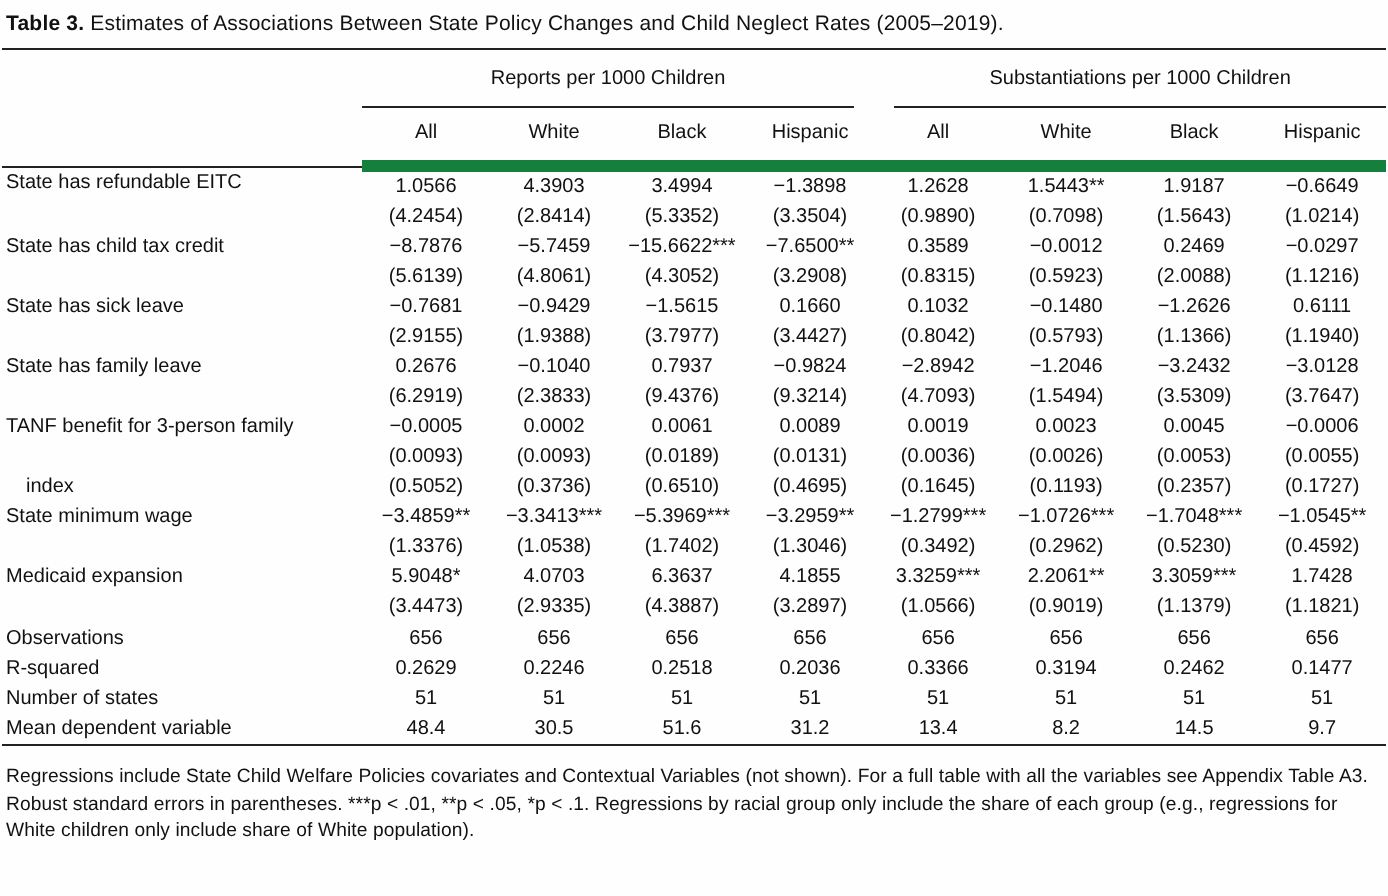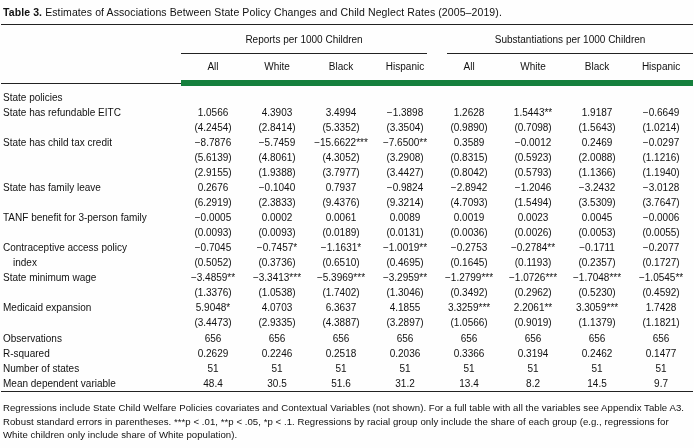--- a/index.html
+++ b/index.html
@@ -100,23 +100,20 @@
           <th>White</th>
           <th>Black</th>
           <th>Hispanic</th>
           <th>All</th>
           <th>White</th>
           <th>Black</th>
           <th>Hispanic</th>
         </tr>
     </thead>
     <tbody>
-    <tr class="section-row">
-          <td class="lbl" colspan="9">State policies</td>
-        </tr>
         <tr class="coef-row">
           <td class="lbl">State has refundable EITC</td>
           <td>1.0566</td>
           <td>4.3903</td>
           <td>3.4994</td>
           <td>−1.3898</td>
           <td>1.2628</td>
           <td>1.5443**</td>
           <td>1.9187</td>
           <td>−0.6649</td>
@@ -147,20 +144,31 @@
           <td class="lbl se-lbl"></td>
           <td>(5.6139)</td>
           <td>(4.8061)</td>
           <td>(4.3052)</td>
           <td>(3.2908)</td>
           <td>(0.8315)</td>
           <td>(0.5923)</td>
           <td>(2.0088)</td>
           <td>(1.1216)</td>
         </tr>
+        <tr class="coef-row">
+          <td class="lbl">State has sick leave</td>
+          <td>−0.7681</td>
+          <td>−0.9429</td>
+          <td>−1.5615</td>
+          <td>0.1660</td>
+          <td>0.1032</td>
+          <td>−0.1480</td>
+          <td>−1.2626</td>
+          <td>0.6111</td>
+        </tr>
         <tr class="se-row">
           <td class="lbl se-lbl"></td>
           <td>(2.9155)</td>
           <td>(1.9388)</td>
           <td>(3.7977)</td>
           <td>(3.4427)</td>
           <td>(0.8042)</td>
           <td>(0.5793)</td>
           <td>(1.1366)</td>
           <td>(1.1940)</td>
@@ -201,31 +209,20 @@
         <tr class="se-row">
           <td class="lbl se-lbl"></td>
           <td>(0.0093)</td>
           <td>(0.0093)</td>
           <td>(0.0189)</td>
           <td>(0.0131)</td>
           <td>(0.0036)</td>
           <td>(0.0026)</td>
           <td>(0.0053)</td>
           <td>(0.0055)</td>
-        </tr>
-        <tr class="coef-row">
-          <td class="lbl">Contraceptive access policy</td>
-          <td>−0.7045</td>
-          <td>−0.7457*</td>
-          <td>−1.1631*</td>
-          <td>−1.0019**</td>
-          <td>−0.2753</td>
-          <td>−0.2784**</td>
-          <td>−0.1711</td>
-          <td>−0.2077</td>
         </tr>
         <tr class="se-row">
           <td class="lbl se-lbl">index</td>
           <td>(0.5052)</td>
           <td>(0.3736)</td>
           <td>(0.6510)</td>
           <td>(0.4695)</td>
           <td>(0.1645)</td>
           <td>(0.1193)</td>
           <td>(0.2357)</td>

